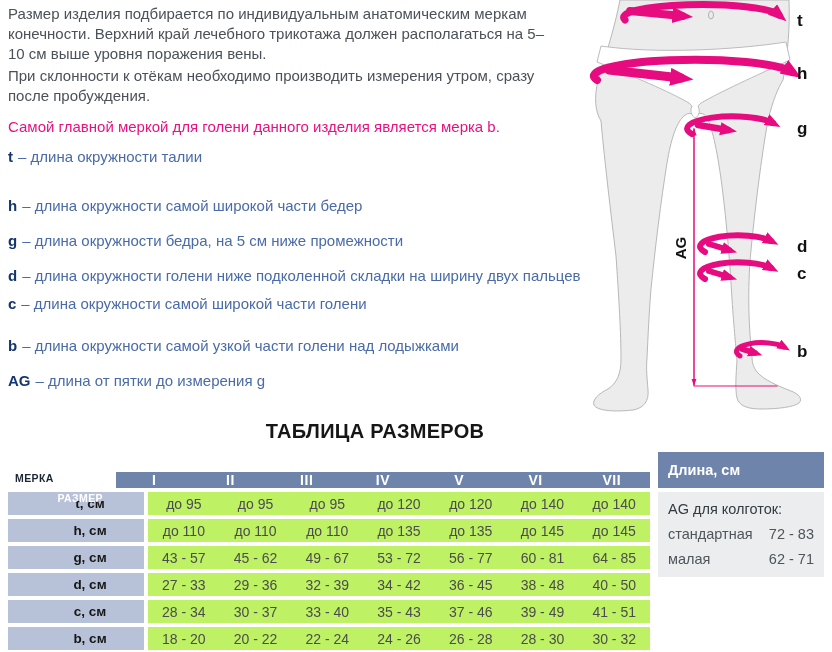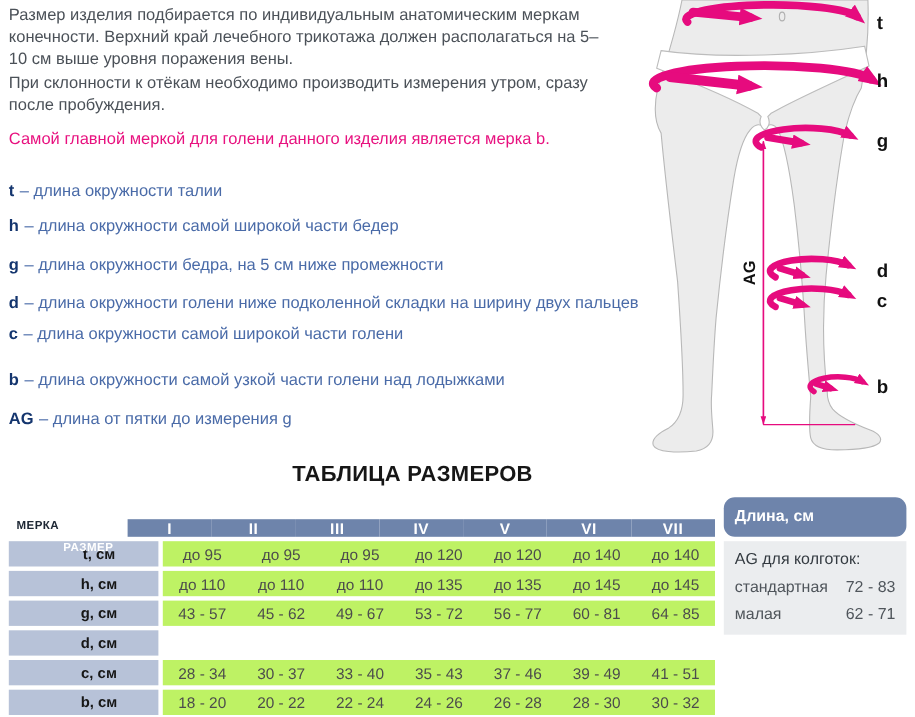--- a/index.html
+++ b/index.html
@@ -57,41 +57,41 @@
   }
   .tvals{flex:1;display:flex;background:#bef264;}
   .tval{
     flex:1;display:flex;align-items:center;justify-content:center;
     font-size:14px;color:#4c4c4c;
   }
   
   .len-panel{position:absolute;left:658px;top:452px;width:166px;}
   .len-head{
     height:36px;background:#6e84ab;color:#fff;font-size:14.5px;font-weight:bold;
-    display:flex;align-items:center;padding-left:10px;box-sizing:border-box;border-radius:10px;
+    display:flex;align-items:center;padding-left:10px;box-sizing:border-box;
   }
   .len-body{
     margin-top:4px;background:#ebedef;padding:9px 10px 10px 10px;
     box-sizing:border-box;
   }
   .len-note{font-size:14.5px;color:#333a40;}
   .len-row{
     display:flex;justify-content:space-between;margin-top:9px;
     font-size:14.5px;color:#4f555b;
   }
 </style>
 </head>
 <body>
 
 <p class="para" style="top:4px;">Размер изделия подбирается по индивидуальным анатомическим меркам конечности. Верхний край лечебного трикотажа должен располагаться на 5–10 см выше уровня поражения вены.</p>
 <p class="para" style="top:66px;">При склонности к отёкам необходимо производить измерения утром, сразу после пробуждения.</p>
 <p class="para highlight" style="top:117px;">Самой главной меркой для голени данного изделия является мерка b.</p>
 
 <div>
-  <div class="m-item" style="top:164px;"><span class="m-key">t</span><span>– длина окружности талии</span></div>
+  <div class="m-item" style="top:147px;"><span class="m-key">t</span><span>– длина окружности талии</span></div>
   <div class="m-item" style="top:196px;"><span class="m-key">h</span><span>– длина окружности самой широкой части бедер</span></div>
   <div class="m-item" style="top:231px;"><span class="m-key">g</span><span>– длина окружности бедра, на 5 см ниже промежности</span></div>
   <div class="m-item" style="top:266px;"><span class="m-key">d</span><span>– длина окружности голени ниже подколенной складки на ширину двух пальцев</span></div>
   <div class="m-item" style="top:294px;"><span class="m-key">c</span><span>– длина окружности самой широкой части голени</span></div>
   <div class="m-item" style="top:336px;"><span class="m-key">b</span><span>– длина окружности самой узкой части голени над лодыжками</span></div>
   <div class="m-item" style="top:371px;"><span class="m-key">AG</span><span>– длина от пятки до измерения g</span></div>
 </div>
 
 <div class="figure">
   <svg width="247" height="415" viewBox="0 0 247 415" xmlns="http://www.w3.org/2000/svg">
@@ -222,20 +222,29 @@
       <div class="tval">49 - 67</div>
       <div class="tval">53 - 72</div>
       <div class="tval">56 - 77</div>
       <div class="tval">60 - 81</div>
       <div class="tval">64 - 85</div>
     </div>
   </div>
 
   <div class="trow">
     <div class="tlabel">d, см</div>
+    <div class="tvals">
+      <div class="tval">27 - 33</div>
+      <div class="tval">29 - 36</div>
+      <div class="tval">32 - 39</div>
+      <div class="tval">34 - 42</div>
+      <div class="tval">36 - 45</div>
+      <div class="tval">38 - 48</div>
+      <div class="tval">40 - 50</div>
+    </div>
   </div>
 
   <div class="trow">
     <div class="tlabel">c, см</div>
     <div class="tvals">
       <div class="tval">28 - 34</div>
       <div class="tval">30 - 37</div>
       <div class="tval">33 - 40</div>
       <div class="tval">35 - 43</div>
       <div class="tval">37 - 46</div>

